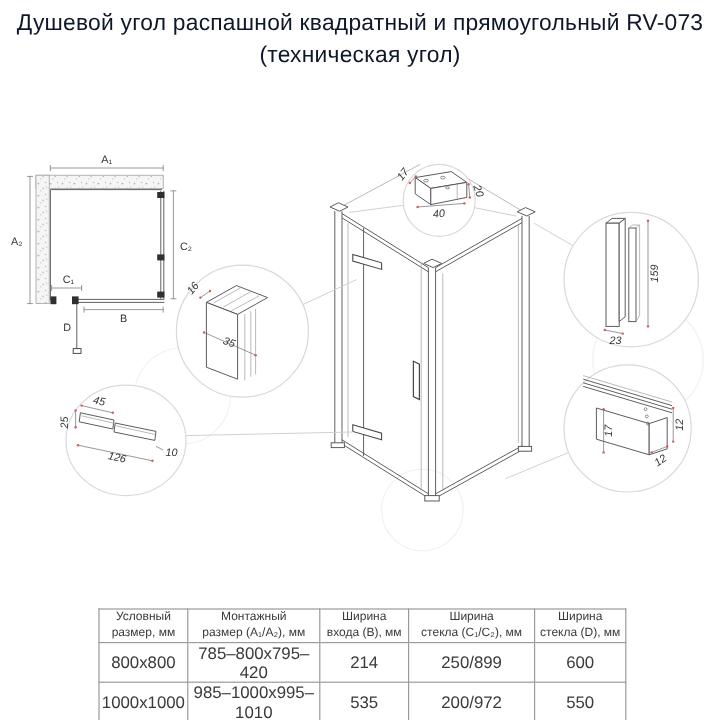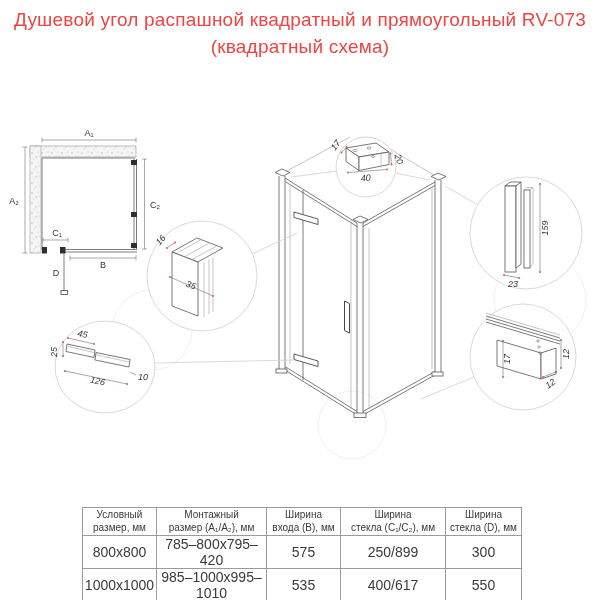--- a/index.html
+++ b/index.html
@@ -3,21 +3,21 @@
 <meta charset="utf-8">
 <style>
   * { box-sizing: border-box; }
   html, body {
     width: 600px; height: 600px; margin: 0; padding: 0;
     background: #ffffff; overflow: hidden;
     font-family: "Liberation Sans", sans-serif;
   }
   .title {
     position: absolute; top: 7px; left: 0; width: 600px;
-    text-align: center; color: #ef4444; font-size: 19px; line-height: 1.42;
+    text-align: center; color: #0f172a; font-size: 19px; line-height: 1.42;
     letter-spacing: .2px;
   }
   .diagram { position: absolute; top: 95px; left: 0; }
 
   
   .ln  { stroke: #5a5a5a; stroke-width: .8; fill: none; }
   .lt  { stroke: #9f9f9f; stroke-width: .6; fill: none; }
   .dim { stroke: #6f6f6f; stroke-width: .6; fill: none; }
   .cir { fill: #ffffff; stroke: #d9d9d9; stroke-width: 1; }
   .ghost { fill: none; stroke: #f1f1f1; stroke-width: 1; }
@@ -37,21 +37,21 @@
     font-weight: 400; padding: 0;
   }
   .spec th { font-size: 10px; line-height: 1.25; height: 28px; white-space: pre-line; }
   .spec td { font-size: 14px; height: 17px; }
 </style>
 </head>
 <body>
 
 <div class="title">
   <div>Душевой угол распашной квадратный и прямоугольный RV-073</div>
-  <div>(квадратный схема)</div>
+  <div>(техническая угол)</div>
 </div>
 
 <svg class="diagram" width="600" height="400" viewBox="0 95 600 400" xmlns="http://www.w3.org/2000/svg">
   <defs>
     <pattern id="speck" width="10" height="10" patternUnits="userSpaceOnUse">
       <rect width="10" height="10" fill="#f5f5f5"></rect>
       <circle cx="2" cy="3" r="0.8" fill="#b5b5b5"></circle>
       <circle cx="6" cy="7" r="0.7" fill="#c2c2c2"></circle>
       <circle cx="8" cy="2" r="0.6" fill="#bbbbbb"></circle>
       <circle cx="4" cy="9" r="0.6" fill="#c8c8c8"></circle>
@@ -241,25 +241,25 @@
       <th>Ширина
 стекла (C₁/C₂), мм</th>
       <th>Ширина
 стекла (D), мм</th>
     </tr>
   </thead>
   <tbody>
     <tr>
       <td>800x800</td>
       <td>785–800x795–420</td>
-      <td>575</td>
+      <td>214</td>
       <td>250/899</td>
-      <td>300</td>
+      <td>600</td>
     </tr>
     <tr>
       <td>1000x1000</td>
       <td>985–1000x995–1010</td>
       <td>535</td>
-      <td>400/617</td>
+      <td>200/972</td>
       <td>550</td>
     </tr>
   </tbody>
 </table>
 
 </body></html>

